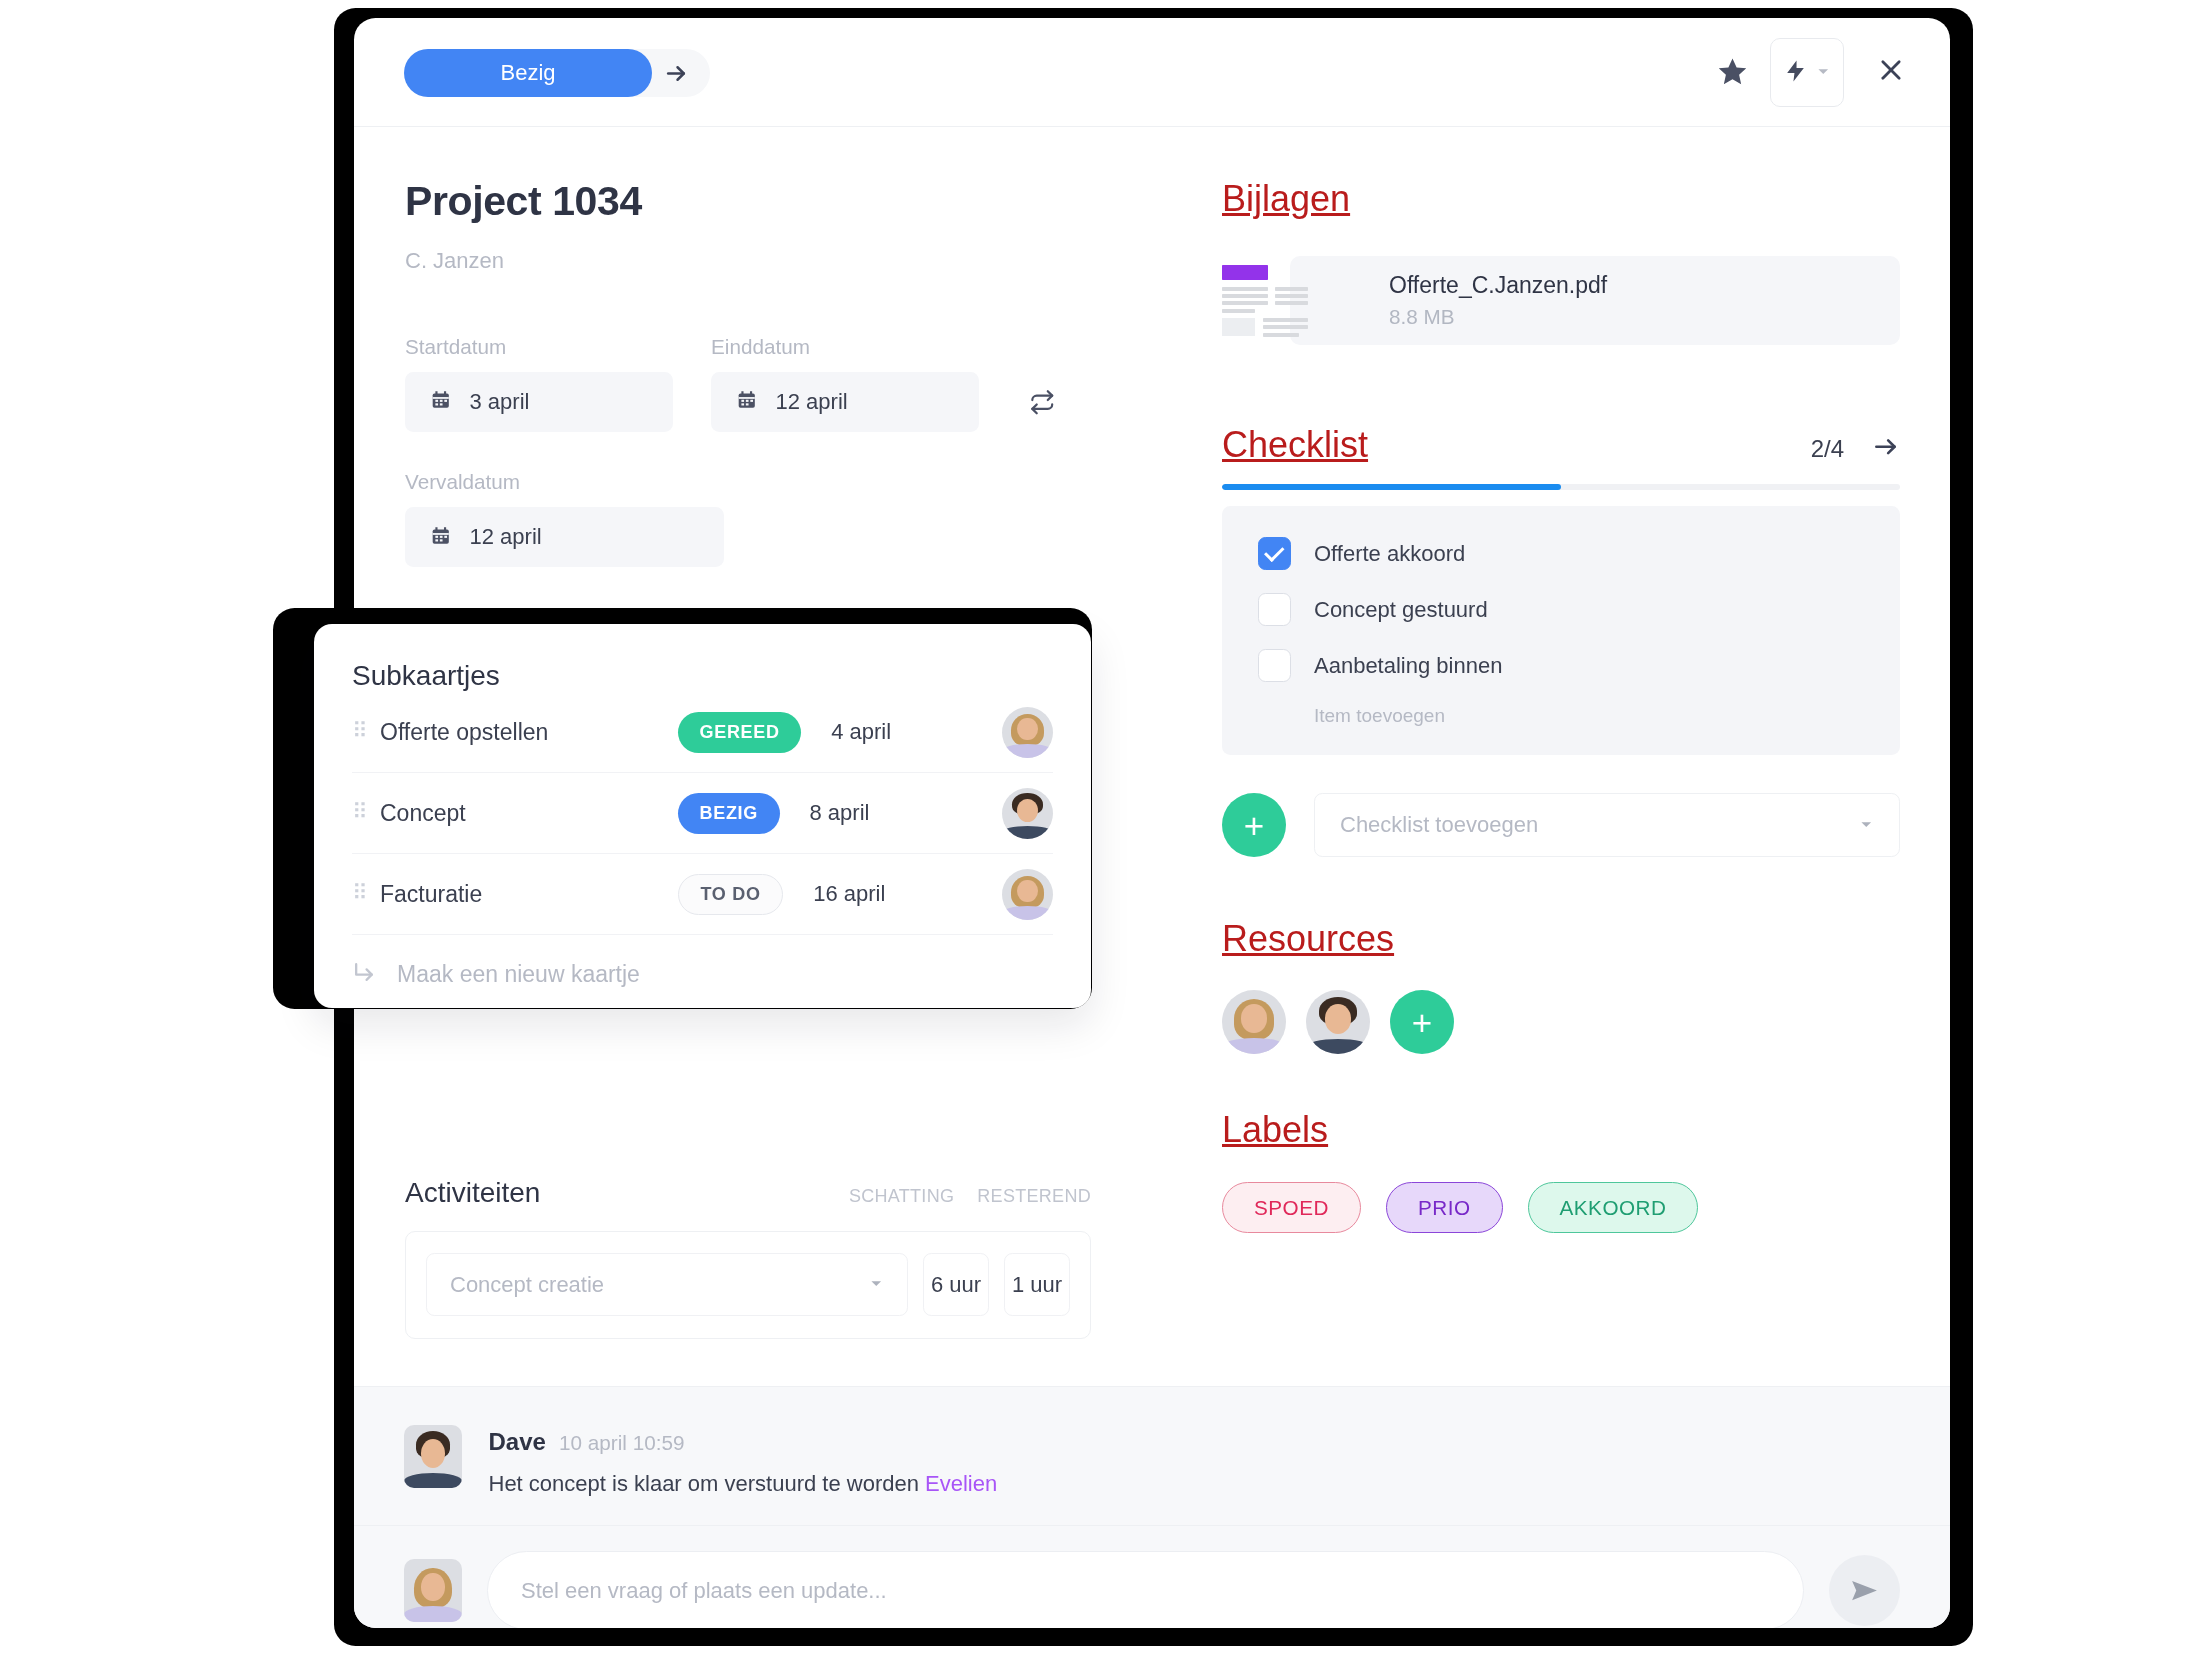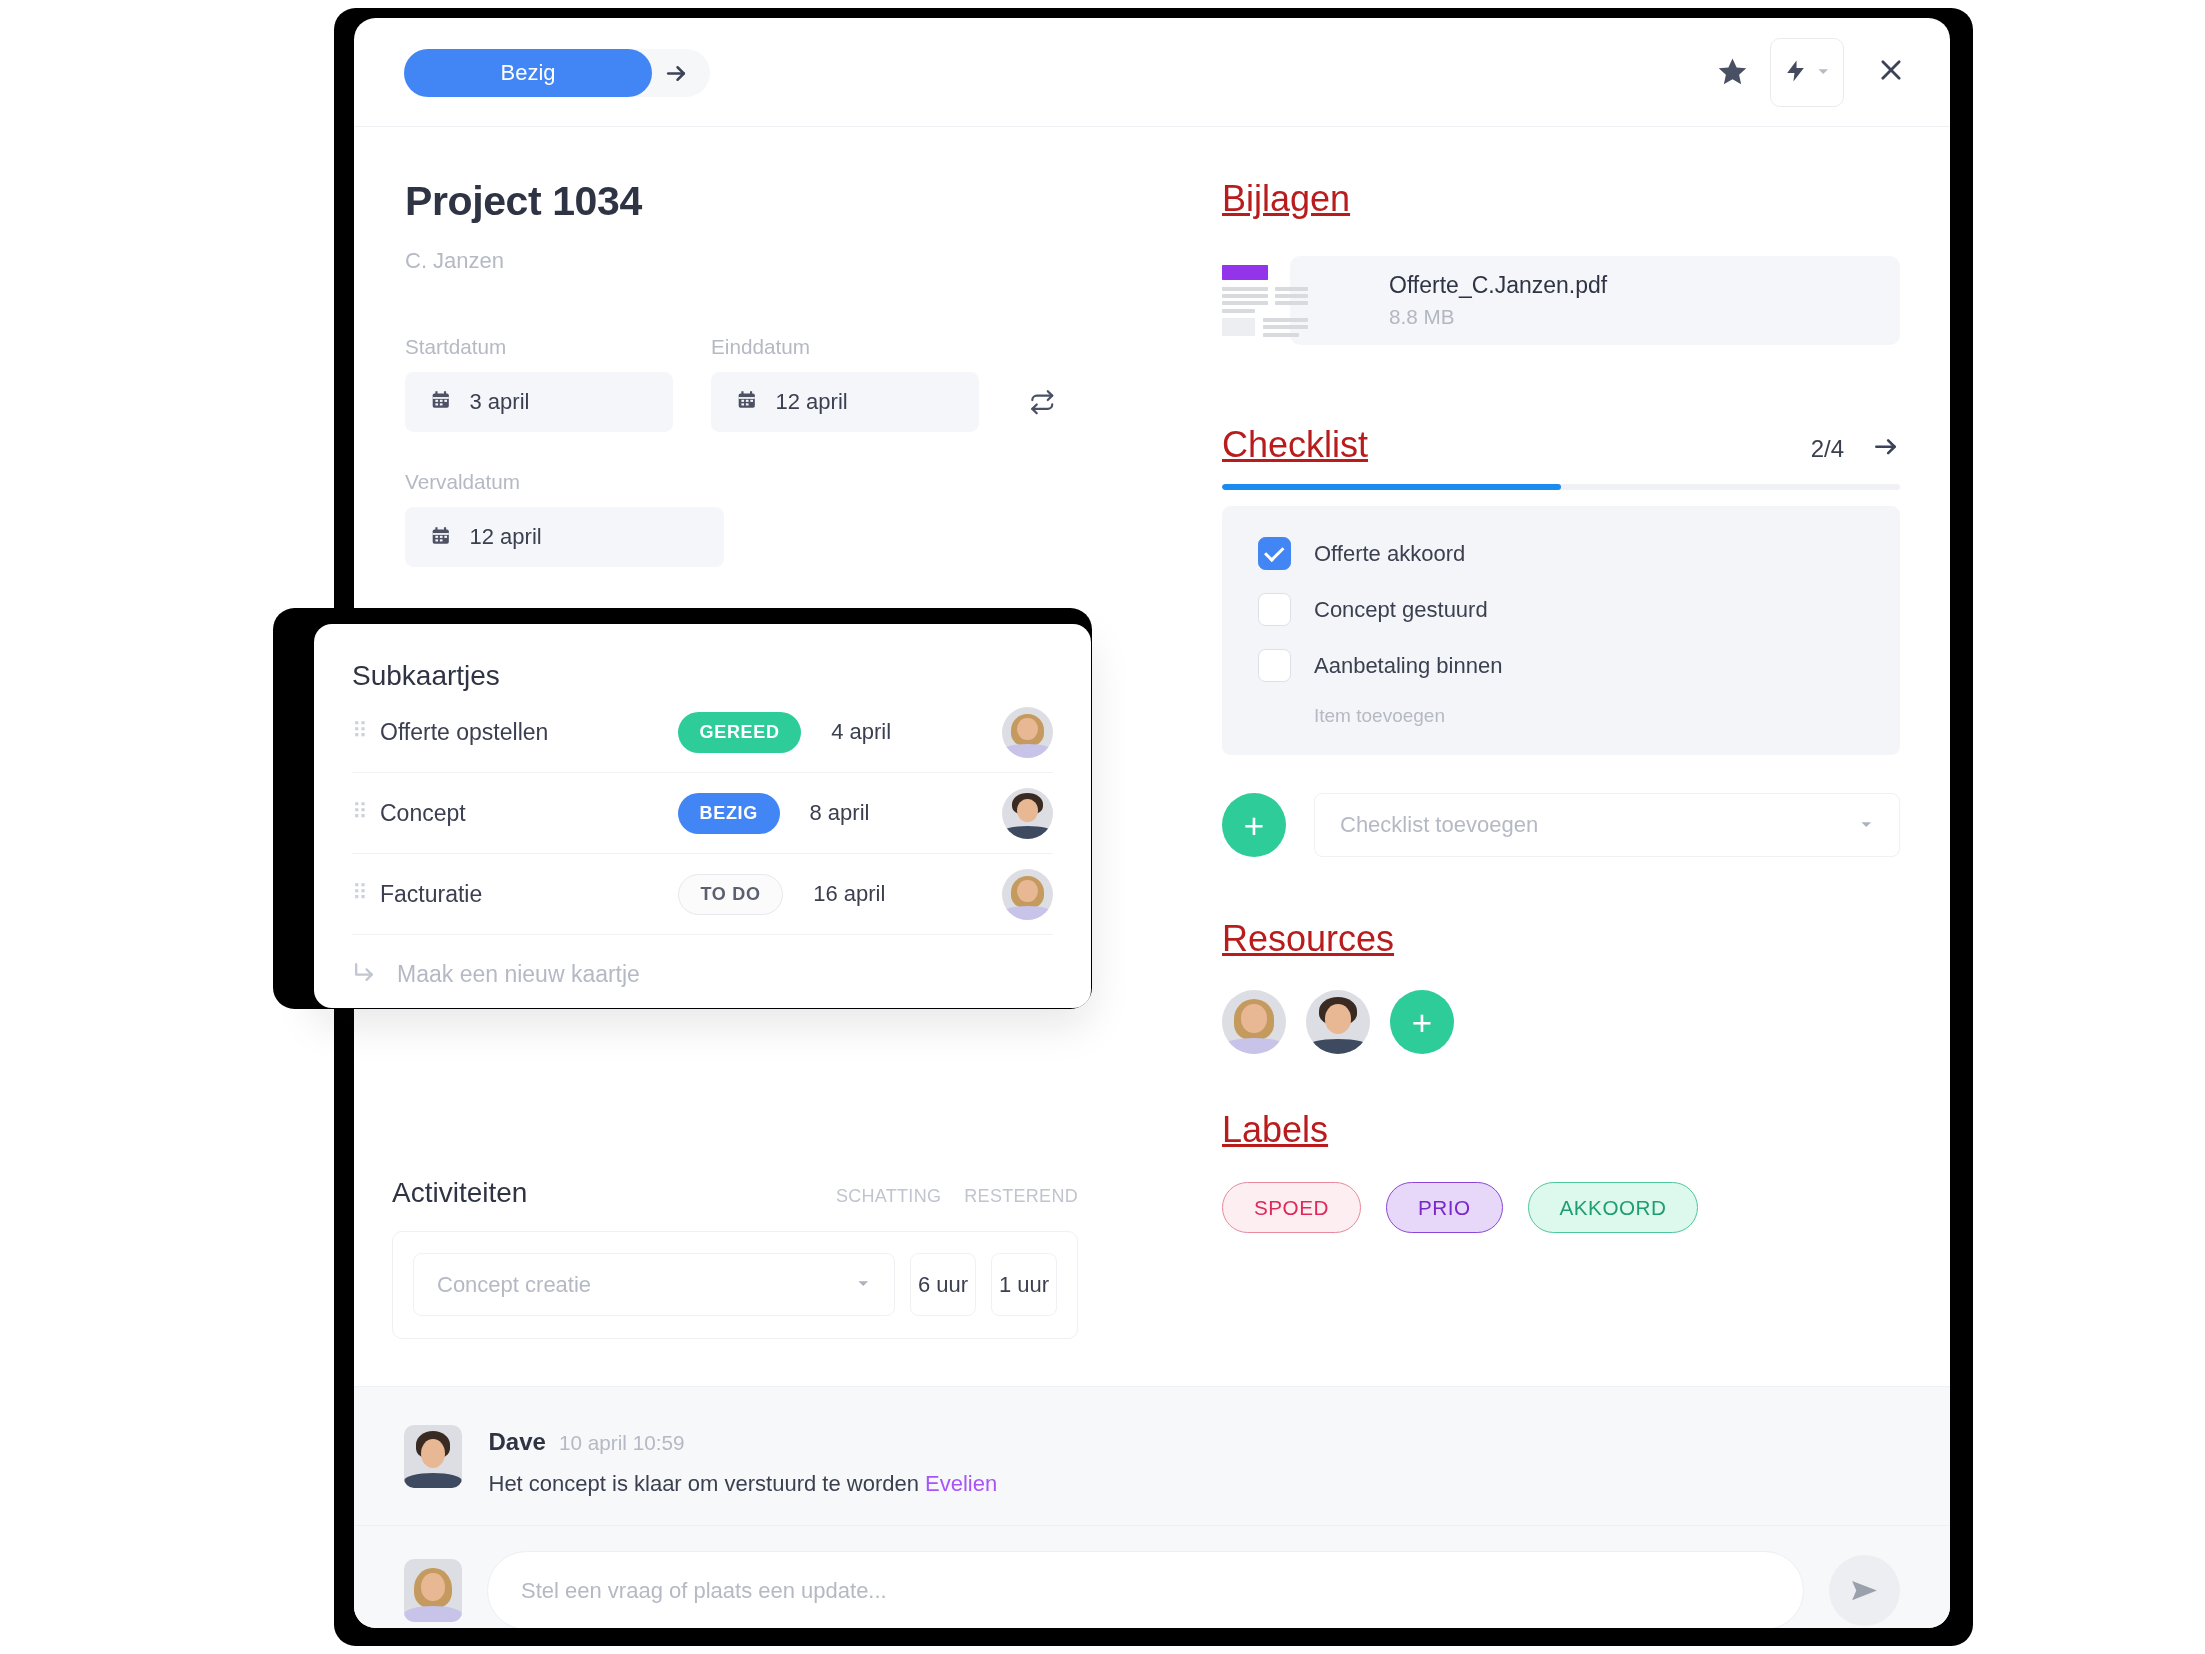--- a/index.html
+++ b/index.html
@@ -92,21 +92,21 @@
   }
   .cal-icon { color: #4c5164; font-size: 22px; line-height: 1; }
 
   #dates-row { margin-top: 61px; display: flex; align-items: flex-end; gap: 38px; }
   #start-field { width: 268px; }
   #end-field   { width: 268px; }
   #swap-icon { width: 50px; height: 60px; display:flex; align-items:center; justify-content:center; color:#4a5064; font-size: 25px;}
   #due-field { margin-top: 38px; width: 319px; }
 
   
-  #activities { position: absolute; left: 38px; top: 1050px; width: 686px; }
+  #activities { position: absolute; left: 51px; top: 1050px; width: 686px; }
   #activities-head { display: flex; align-items: baseline; }
   #activities-title { font-size: 28px; color: #2f3445; }
   #activities-cols { margin-left: auto; display: flex; gap: 23px; font-size: 18px; color: #c0c4ce; letter-spacing: 0.3px;}
   #activities-card {
     margin-top: 21.5px;
     border: 0.8px solid #eef0f3; border-radius: 10px;
     padding: 21.5px 20px;
     display: flex; gap: 15px;
   }
   #activity-select {

